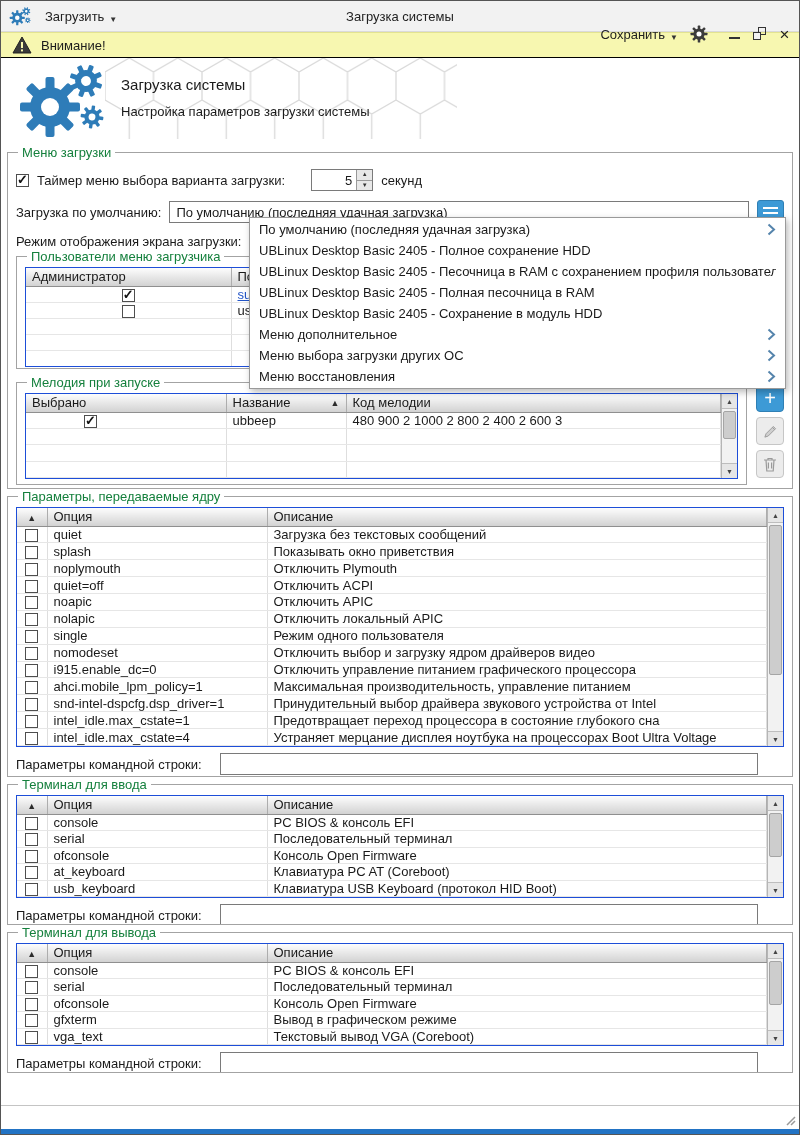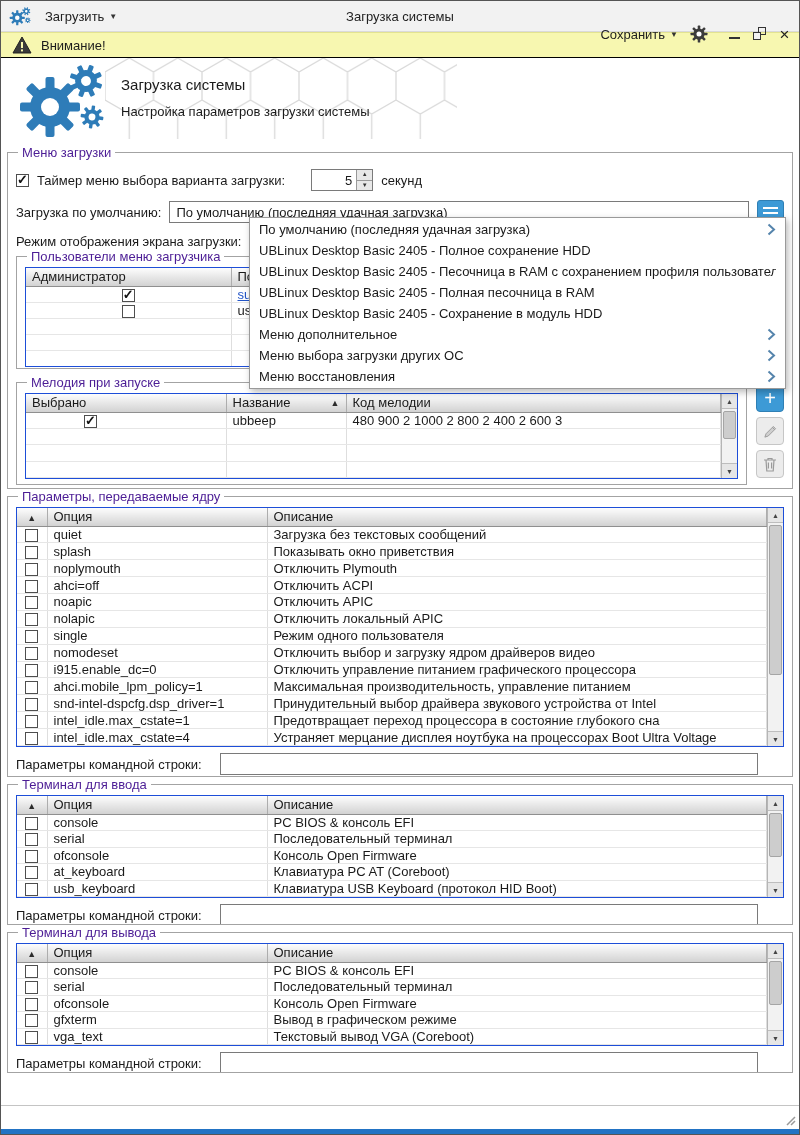--- a/index.html
+++ b/index.html
@@ -9,21 +9,21 @@
   .window { position:relative; width:800px; height:1135px; background:#fff;
             border:1px solid #555; overflow:hidden; display:flex; flex-direction:column; }
 
   
   .titlebar { height:31px; background:#f2f2f2; border-bottom:1px solid #dadada;
               display:flex; align-items:center; padding:0 8px; position:relative; flex:0 0 auto; }
   .tb-group { display:flex; align-items:center; gap:6px; z-index:2; }
   .tb-group.right { margin-left:auto;margin-top:36px; }
   .tb-title { position:absolute; left:0; right:0; text-align:center; font-size:13px; color:#222; z-index:1; }
   .tb-btn { background:none; border:none; font:13px "Liberation Sans", sans-serif; color:#222;
-            display:flex; align-items:center; gap:5px; cursor:pointer; padding:4px 6px; }
+            display:flex; align-items:flex-end; gap:5px; cursor:pointer; padding:4px 6px; }
   .caret { font-size:8px; color:#333; }
   .win-controls { display:flex; align-items:center; gap:12px; margin-left:14px; }
   .wc { display:inline-flex; align-items:center; justify-content:center; width:13px; height:14px; cursor:pointer; }
   .wc-min { align-self:flex-end; }
   .wc-min i { display:block; width:11px; height:2px; background:#333; margin-top:8px; }
   .wc-max { position:relative; }
   .wc-max .sq-b { position:absolute; right:0; top:0; width:8px; height:8px; border:1px solid #333; }
   .wc-max .sq-f { position:absolute; left:0; bottom:1px; width:8px; height:8px; border:1px solid #333; background:#f2f2f2; }
   .wc-close { font-size:17px; line-height:13px; color:#222; }
 
@@ -37,21 +37,21 @@
   .hexes { position:absolute; left:104px; top:0; }
   .logo { position:absolute; left:16px; top:5px; }
   .header-text { position:absolute; left:120px; top:18px; }
   .h-title { font-size:15px; color:#1a1a1a; margin-bottom:11px; }
   .h-sub { font-size:13px; color:#1a1a1a; }
 
   
   .content { flex:1 1 auto; padding:6px 6px 0; overflow:hidden; background:#fff; }
 
   fieldset.fs { border:1px solid #a3a3a3; padding:3px 8px 8px; margin:0; min-inline-size:auto; overflow:hidden; }
-  fieldset.fs legend { font-size:13px; color:#4c1d95; padding:0 4px; margin-left:2px; }
+  fieldset.fs legend { font-size:13px; color:#15803d; padding:0 4px; margin-left:2px; }
 
   .fs-boot { height:344px; margin-bottom:10px; }
   .fs-kernel { height:288px; margin-bottom:8px; }
   .fs-term { height:148px; margin-bottom:6px; }
   .fs-users { width:412px; height:120px; margin-top:6px; }
   .fs-melody { flex:1 1 auto; height:110px; }
 
   .row { display:flex; align-items:center; }
   .row-timer { margin-top:6px; gap:8px; }
   .row-combo { margin-top:9px; gap:8px; }
@@ -384,21 +384,21 @@
                 <td>splash</td>
                 <td>Показывать окно приветствия</td>
               </tr>
             <tr>
                 <td class="chk"><span class="cb"></span></td>
                 <td>noplymouth</td>
                 <td>Отключить Plymouth</td>
               </tr>
             <tr>
                 <td class="chk"><span class="cb"></span></td>
-                <td>ahci=off</td>
+                <td>quiet=off</td>
                 <td>Отключить ACPI</td>
               </tr>
             <tr>
                 <td class="chk"><span class="cb"></span></td>
                 <td>noapic</td>
                 <td>Отключить APIC</td>
               </tr>
             <tr>
                 <td class="chk"><span class="cb"></span></td>
                 <td>nolapic</td>

